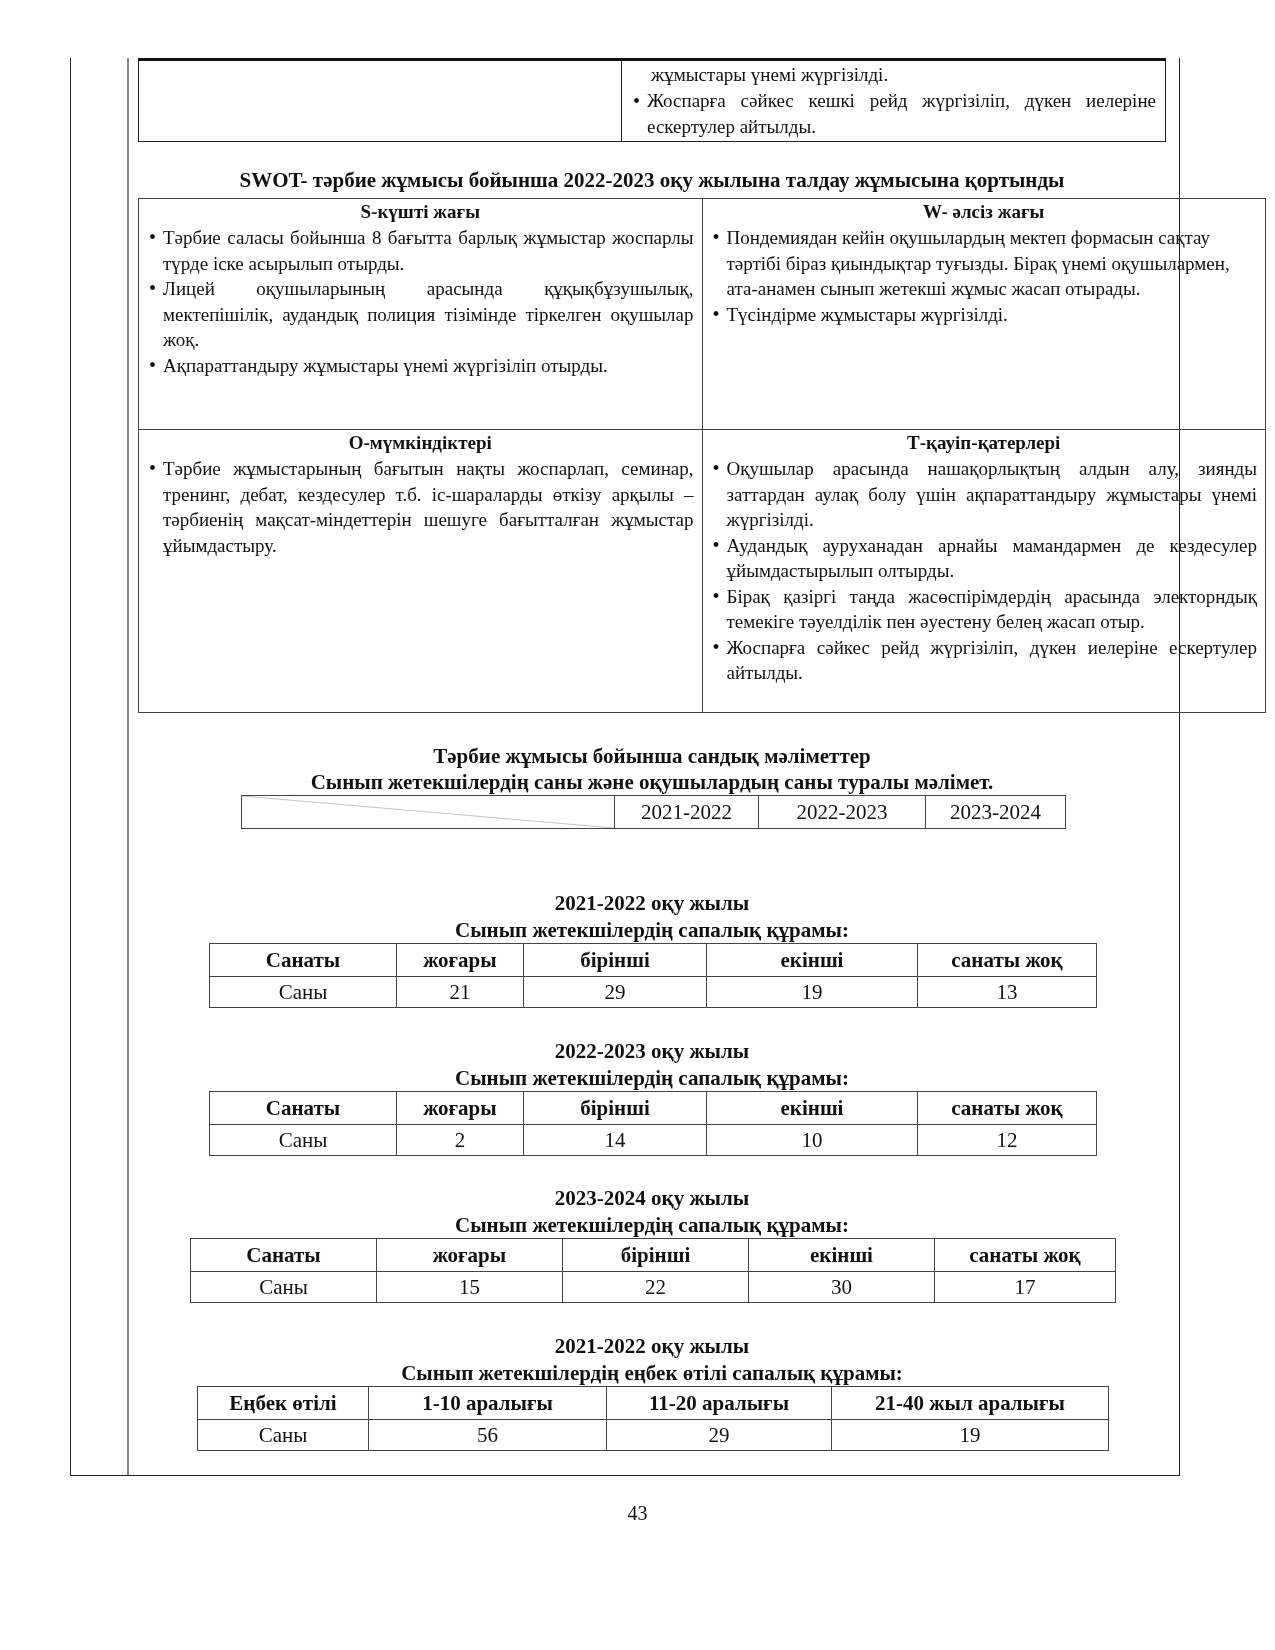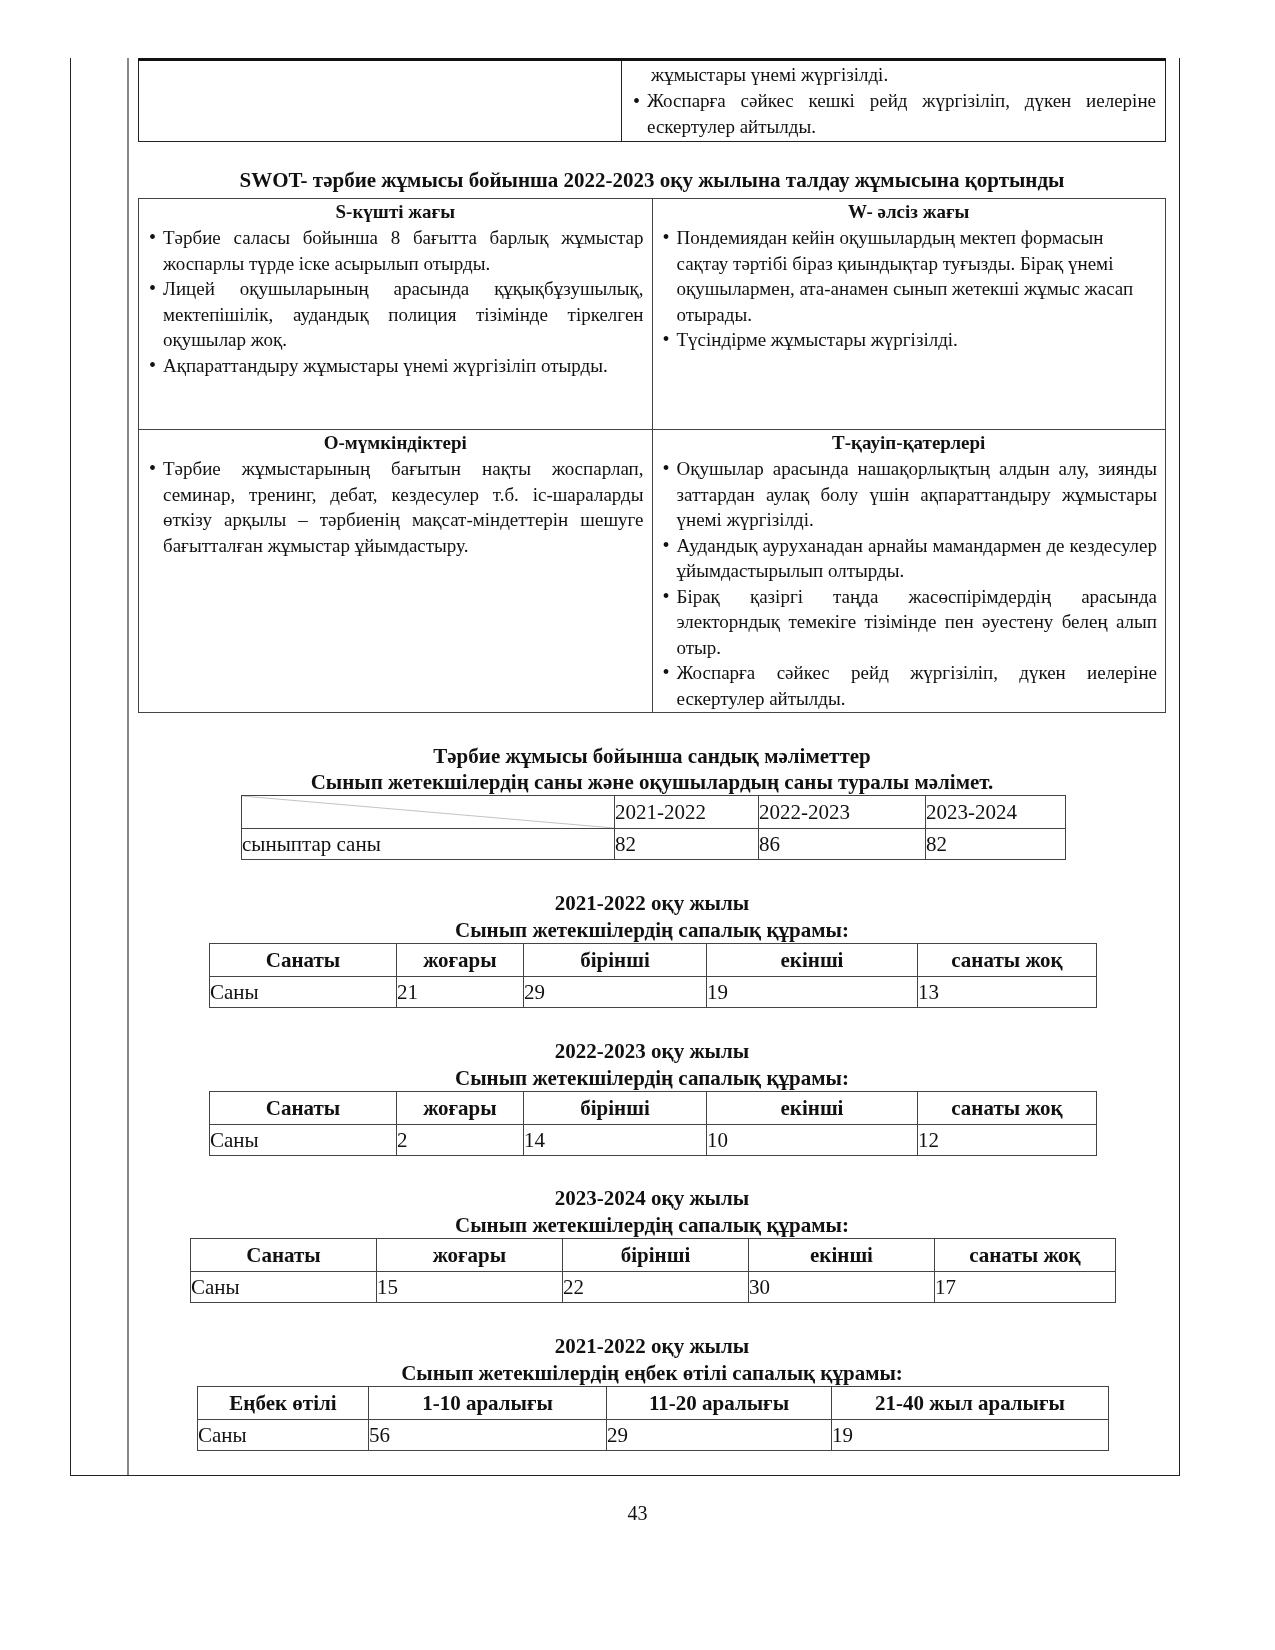--- a/index.html
+++ b/index.html
@@ -14,29 +14,29 @@
   .top-table { position: absolute; left: 138px; top: 58px; width: 1028px; }
   .top-table td { border: 1.5px solid #222; vertical-align: top; font-size: 19px; line-height: 26px; }
   .top-table { border-top: 3px solid #111; }
 
   ul.bl { margin: 0; padding: 0 8px 0 0; list-style: none; }
   ul.bl li { position: relative; padding-left: 24px; text-align: justify; }
   ul.bl li::before { content: "\2022"; position: absolute; left: 10px; top: 0; font-size: 20px; }
 
   .swot-title { position: absolute; left: 138px; top: 168px; width: 1028px; text-align: center;
                 font-weight: bold; font-size: 21px; }
-  .swot-table { position: absolute; left: 138px; top: 198px; width: 1028px; }
+  .swot-table { position: absolute; left: 138px; top: 198px; width: 1128px; }
   .swot-table td { border: 1.5px solid #444; vertical-align: top; width: 50%; font-size: 19px; line-height: 25.5px; padding: 0; }
   .swot-head { text-align: center; font-weight: bold; font-size: 19px; line-height: 26px; }
   .swot-table td.s { height: 230px; }
   .swot-table td.o { height: 282px; }
 
   .sec-title { position: absolute; left: 138px; width: 1028px; text-align: center; font-weight: bold; font-size: 21px; line-height: 26px; }
 
-  .data-table td { border: 1.5px solid #444; font-size: 21px; height: 30px; padding: 0; }
+  .data-table td { border: 1.5px solid #444; text-align: center; font-size: 21px; height: 30px; padding: 0; }
   .data-table th { border: 1.5px solid #444; text-align: center; font-size: 21px; height: 32px; padding: 0; font-weight: bold; }
   .t-years { position: absolute; left: 241px; top: 795px; width: 825px; }
   .t-years td { font-size: 21px; }
   .diag { position: relative; }
   .diag svg { position: absolute; left: 0; top: 0; width: 100%; height: 100%; }
 
   .page-num { position: absolute; left: 0; width: 1275px; top: 1502px; text-align: center; font-size: 20px; }
 </style>
 </head>
 <body>
@@ -84,47 +84,41 @@
       <div class="swot-head">О-мүмкіндіктері</div>
       <ul class="bl">
         <li>Тәрбие жұмыстарының бағытын нақты жоспарлап, семинар, тренинг, дебат, кездесулер т.б. іс-шараларды өткізу арқылы – тәрбиенің мақсат-міндеттерін шешуге бағытталған жұмыстар ұйымдастыру.</li>
       </ul>
     </td>
     <td class="o">
       <div class="swot-head">Т-қауіп-қатерлері</div>
       <ul class="bl">
         <li>Оқушылар арасында нашақорлықтың алдын алу, зиянды заттардан аулақ болу үшін ақпараттандыру жұмыстары үнемі жүргізілді.</li>
         <li>Аудандық ауруханадан арнайы мамандармен де кездесулер ұйымдастырылып олтырды.</li>
-        <li>Бірақ қазіргі таңда жасөспірімдердің арасында электорндық темекіге тізімінде пен әуестену белең алып отыр.</li>
+        <li>Бірақ қазіргі таңда жасөспірімдердің арасында электорндық темекіге тәуелділік пен әуестену белең жасап отыр.</li>
         <li>Жоспарға сәйкес рейд жүргізіліп, дүкен иелеріне ескертулер айтылды.</li>
       </ul>
     </td>
   </tr>
 </tbody>
   </table>
 
 <div class="sec-title" style="top:743px;">Тәрбие жұмысы бойынша сандық мәліметтер</div>
 <div class="sec-title" style="top:769px;">Сынып жетекшілердің саны және оқушылардың саны туралы мәлімет.</div>
 <table class="data-table t-years">
   <tbody>
       <tr>
     <td class="diag" style="width:372px; height:32px;">
       <svg viewBox="0 0 100 10" preserveAspectRatio="none">
             <line x1="0" y1="0" x2="100" y2="10" stroke="#333" stroke-width="0.3" vector-effect="non-scaling-stroke"></line>
           </svg>
     </td>
     <td style="width:143px;">2021-2022</td>
     <td style="width:166px;">2022-2023</td>
     <td>2023-2024</td>
-  </tr>
-  <tr>
-    <td>сыныптар саны</td>
-    <td>82</td>
-    <td>86</td>
-    <td>82</td>
   </tr>
 </tbody>
   </table>
 
 <div class="sec-title" style="top:890px;">2021-2022 оқу жылы</div>
 <div class="sec-title" style="top:917px;">Сынып  жетекшілердің сапалық құрамы:</div>
 <table class="data-table" style="position:absolute; left:209px; top:943px; width:888px;">
   <tbody>
       <tr>
     <th style="width:186px;">Санаты</th>

